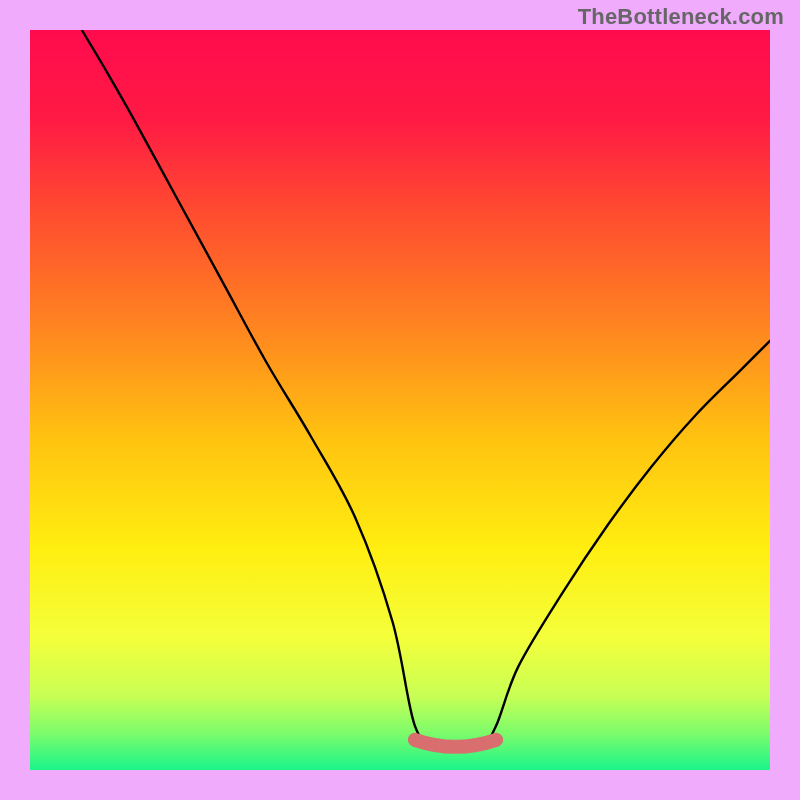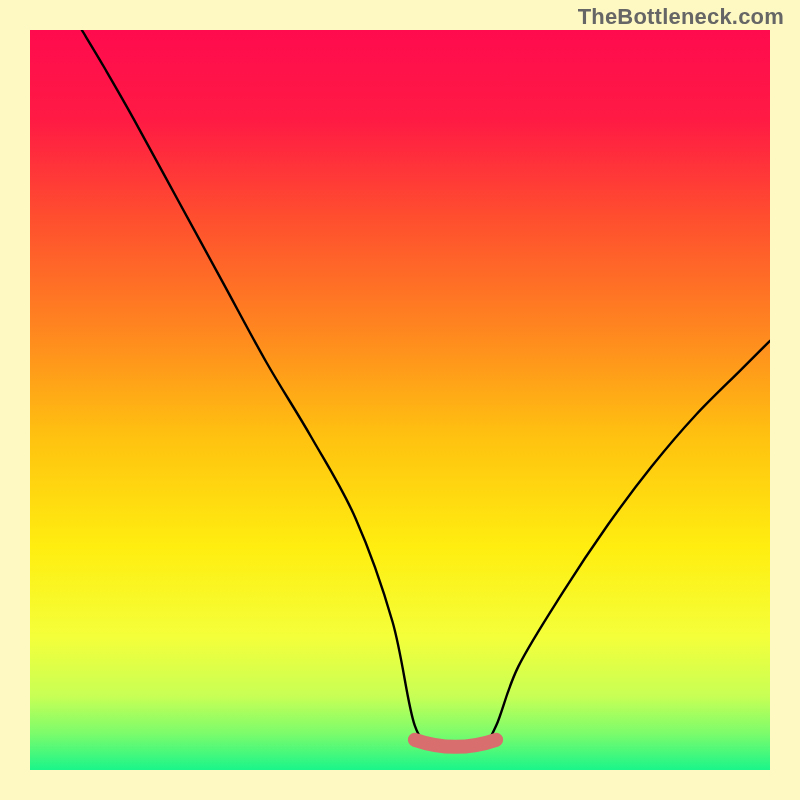--- a/index.html
+++ b/index.html
@@ -8,21 +8,21 @@
     width: 800px;
     height: 800px;
     background: #000;
     overflow: hidden;
     font-family: Arial, Helvetica, sans-serif;
   }
   .plot-wrapper {
     position: relative;
     width: 800px;
     height: 800px;
-    background: #fef9c3;
+    background: #f0abfc;
   }
   .plot-inner {
     position: absolute;
     left: 30px;
     top: 30px;
     width: 740px;
     height: 740px;
     overflow: hidden;
   }
   .watermark {

